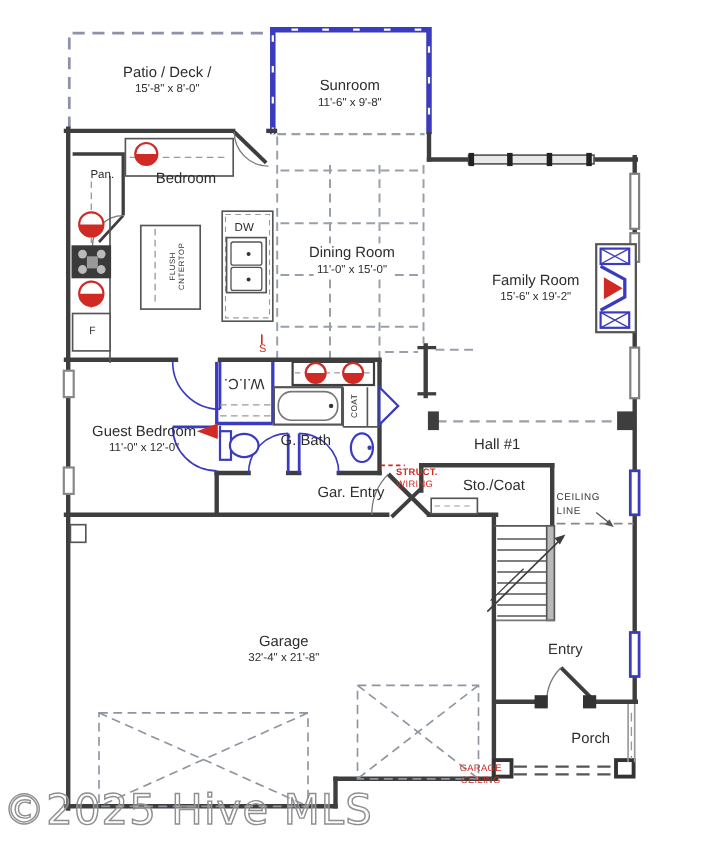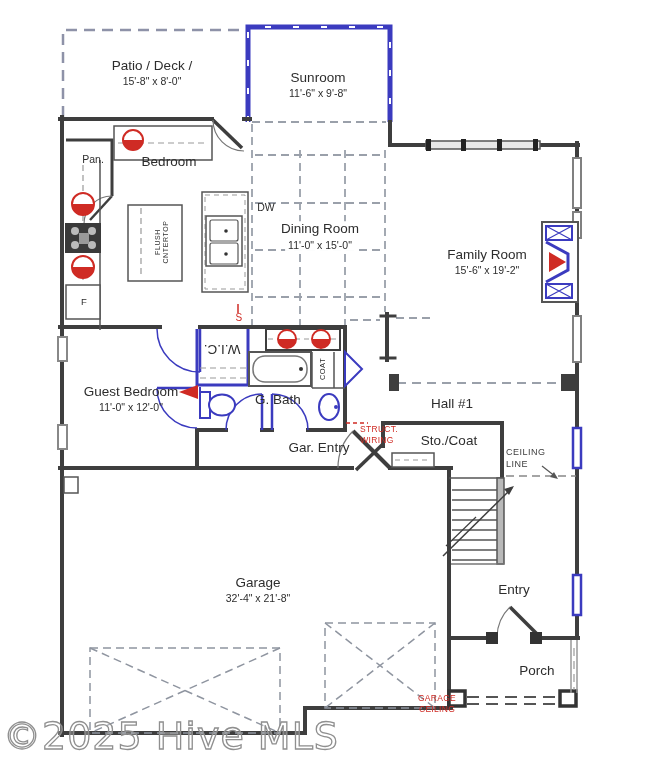--- a/index.html
+++ b/index.html
@@ -269,29 +269,29 @@
 <div class="lbl" style="left:452px;top:404px;">Hall #1</div>
 <div class="lbl" style="left:319px;top:448px;">Gar. Entry</div>
 <div class="lbl onwhite" style="left:449px;top:441px;text-align:right;">Sto./Coat</div>
 
 <div class="lbl" style="left:258px;top:583px;">Garage</div>
 <div class="lbl dims" style="left:258px;top:598px;">32'-4" x 21'-8"</div>
 
 <div class="lbl" style="left:514px;top:590px;">Entry</div>
 <div class="lbl" style="left:521px;top:671px;margin-left:16px;">Porch</div>
 
-<div class="lbl sm" style="left:222px;top:207px;margin-left:44px;">DW</div>
+<div class="lbl sm" style="left:222px;top:207px;">DW</div>
 <div class="lbl tiny" style="left:84px;top:302px;">F</div>
 
 <div class="lbl island rotccw" style="left:162px;top:242px;">
   <div>FLUSH</div>
   <div>CNTERTOP</div>
 </div>
 
-<div class="lbl red" style="left:379px;top:430px;">STRUCT.</div>
+<div class="lbl red" style="left:379px;top:430px;font-weight:bold;">STRUCT.</div>
 <div class="lbl red" style="left:377px;top:441px;">WIRING</div>
 
 <div class="ann lbl" style="left:506px;top:452px;">CEILING</div>
 <div class="ann lbl" style="left:506px;top:464px;">LINE</div>
 
 <div class="lbl red" style="left:437px;top:699px;">GARAGE</div>
 <div class="lbl red" style="left:437px;top:710px;">CEILING</div>
 
 <div class="lbl red" style="left:239px;top:318px;font-size:10px;">S</div>
 

